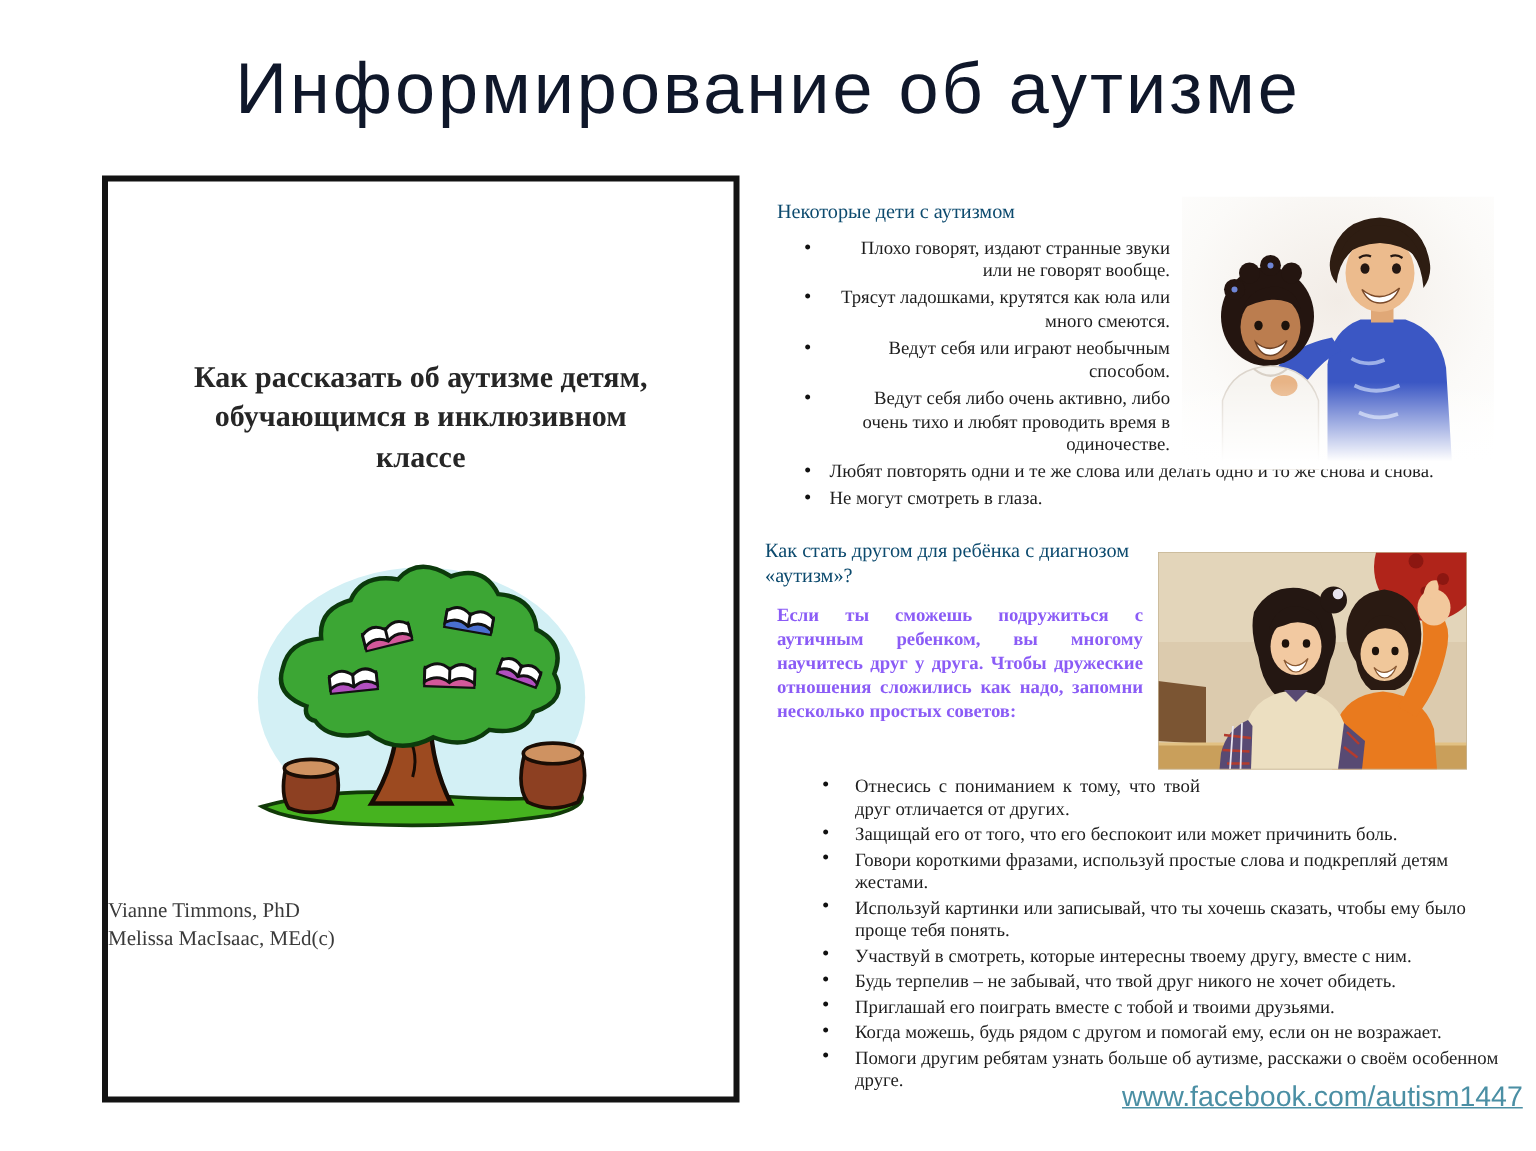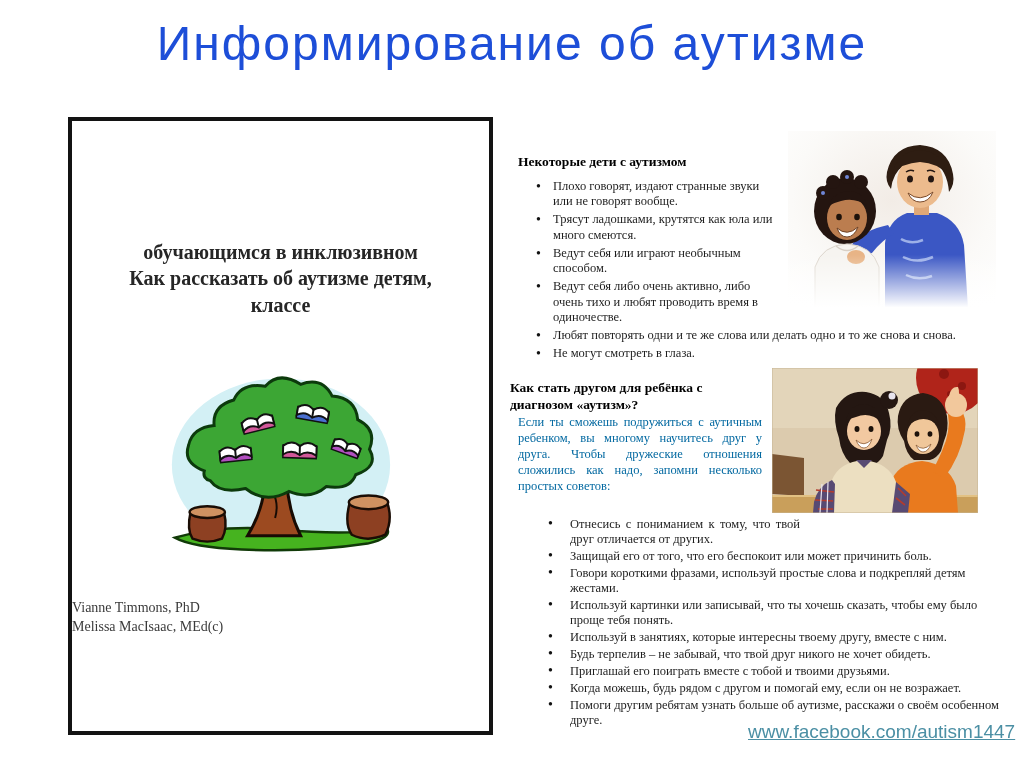--- a/index.html
+++ b/index.html
@@ -1,44 +1,44 @@
 <!DOCTYPE html>
 <html><head>
 <meta charset="utf-8">
 <style>
   html,body{margin:0;padding:0;background:#ffffff;}
   .slide{position:relative;width:1024px;height:767px;background:#ffffff;overflow:hidden;
          font-family:"Liberation Serif",serif;color:#1e1e1e;}
 
   
-  .page-title{position:absolute;top:16px;left:0;width:100%;text-align:center;
+  .page-title{position:absolute;top:32px;left:0;width:100%;text-align:center;
               font-family:"Liberation Sans",sans-serif;font-size:48px;letter-spacing:2px;
-              color:#1d4ed8;line-height:1.15;}
+              color:#0f172a;line-height:1.15;}
 
   
   .book{position:absolute;left:68px;top:117px;width:417px;height:610px;background:#fff;
         border:4px solid #131313;}
   .book-title{position:absolute;top:118px;left:20px;right:20px;text-align:center;
               font-weight:bold;font-size:20px;line-height:1.32;color:#262626;}
   .tree-wrap{position:absolute;top:232px;left:50%;transform:translateX(-50%);
              width:236px;height:214px;}
   .authors{position:absolute;top:478px;left:0;right:0;text-align:left;
            font-size:14px;line-height:1.35;color:#3a3a3a;}
 
   
-  .sec-heading{font-weight:bold;font-size:13.5px;color:#000000;line-height:1.25;margin-top:21px;}
+  .sec-heading{font-weight:normal;font-size:13.5px;color:#0c4a6e;line-height:1.25;}
   .sec1{position:absolute;left:518px;top:133px;width:492px;}
   ul.blist{list-style:none;margin:8px 0 0 0;padding:0;font-size:12.5px;line-height:1.22;}
   ul.blist li{position:relative;box-sizing:border-box;padding-left:35px;margin-bottom:3px;}
   ul.blist li::before{content:"\2022";position:absolute;left:18px;top:-1px;font-size:14px;color:#111;}
-  .sec1 li.narrow{max-width:262px;}
+  .sec1 li.narrow{max-width:262px;text-align:right;}
 
   .sec2-head{position:absolute;left:510px;top:359px;width:248px;}
-  .sec2-intro{position:absolute;left:518px;top:414px;width:244px;font-size:12.5px;
-              line-height:1.28;text-align:justify;color:#0369a1;}
+  .sec2-intro{position:absolute;left:518px;top:402px;width:244px;font-size:12.5px;
+              line-height:1.28;text-align:justify;color:#8b5cf6;font-weight:bold;}
   .sec2-list{position:absolute;left:518px;top:509px;width:494px;}
   .sec2-list ul.blist li{padding-left:52px;margin-bottom:2px;line-height:1.2;}
   .sec2-list ul.blist li::before{left:30px;}
   .sec2-list li.narrow2{max-width:282px;text-align:justify;font-family:Liberation Serif, serif;}
 
   
   .photo1{position:absolute;left:788px;top:131px;width:208px;height:182px;}
   .photo2{position:absolute;left:772px;top:368px;width:206px;height:145px;}
 
   
@@ -48,22 +48,22 @@
 </style>
 </head>
 <body>
 
 <div class="slide">
 
   <div class="page-title">Информирование об аутизме</div>
 
   <div class="book">
     <div class="book-title">
+      <div>Как рассказать об аутизме детям,</div>
       <div>обучающимся в инклюзивном</div>
-      <div>Как рассказать об аутизме детям,</div>
       <div>классе</div>
     </div>
 
     <div class="tree-wrap">
       <svg viewBox="0 0 240 214" width="236" height="214">
 
         <ellipse cx="120" cy="112" rx="111" ry="88" fill="#d3f0f5"></ellipse>
 
         <path d="M12 186 Q62 172 120 178 Q192 184 228 177 Q233 186 208 192 Q148 201 80 198 Q30 196 12 186 Z" fill="#46b31f" stroke="#113a08" stroke-width="2.5"></path>
 
@@ -227,21 +227,21 @@
       <rect x="0" y="0" width="206" height="145" fill="none" stroke="#c6b595" stroke-width="1"></rect>
     </svg>
   </div>
 
   <div class="sec2-list">
     <ul class="blist">
       <li class="narrow2">Отнесись с пониманием к тому, что твой друг отличается от других.</li>
       <li>Защищай  его от того, что его беспокоит или может причинить боль.</li>
       <li>Говори короткими фразами, используй простые слова и подкрепляй детям жестами.</li>
       <li>Используй картинки или записывай, что ты хочешь сказать, чтобы ему было проще тебя понять.</li>
-      <li>Используй в занятиях, которые интересны твоему другу, вместе с ним.</li>
+      <li>Участвуй в смотреть, которые интересны твоему другу, вместе с ним.</li>
       <li>Будь терпелив – не забывай, что твой друг никого не хочет обидеть.</li>
       <li>Приглашай  его поиграть вместе с тобой и твоими друзьями.</li>
       <li>Когда можешь,  будь рядом с другом и помогай ему, если он не возражает.</li>
       <li>Помоги другим ребятам узнать больше об аутизме, расскажи о своём особенном друге.</li>
     </ul>
   </div>
 
   <a class="footer-link" href="#">www.facebook.com/autism1447</a>
 
 </div>

